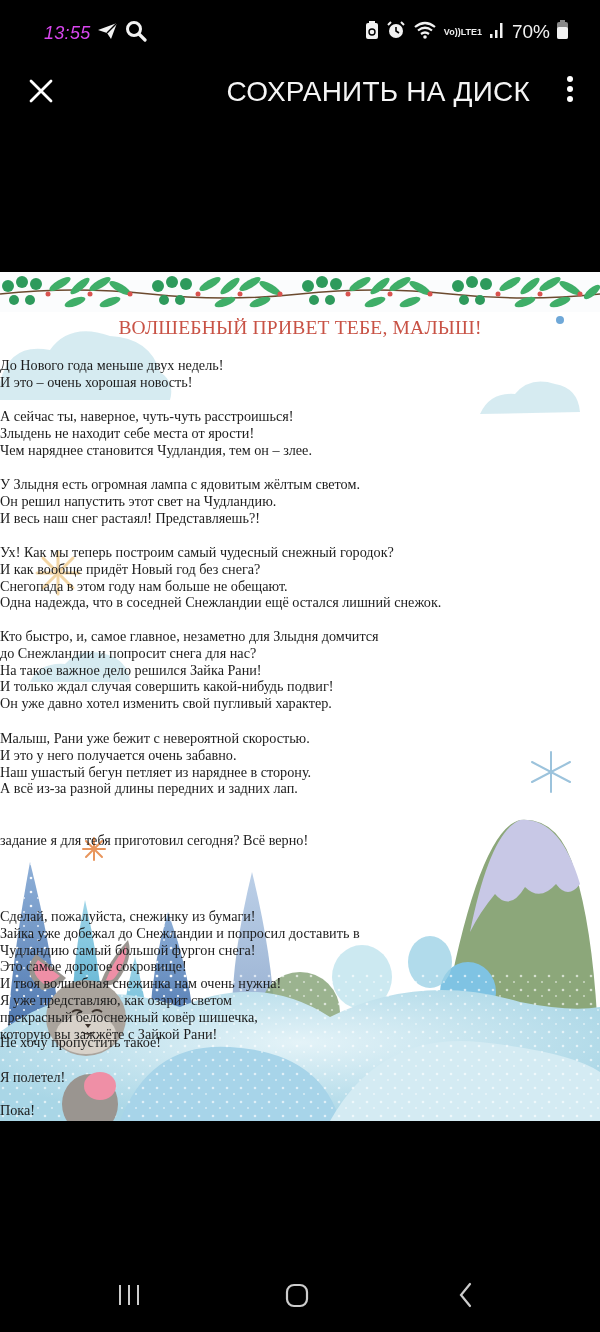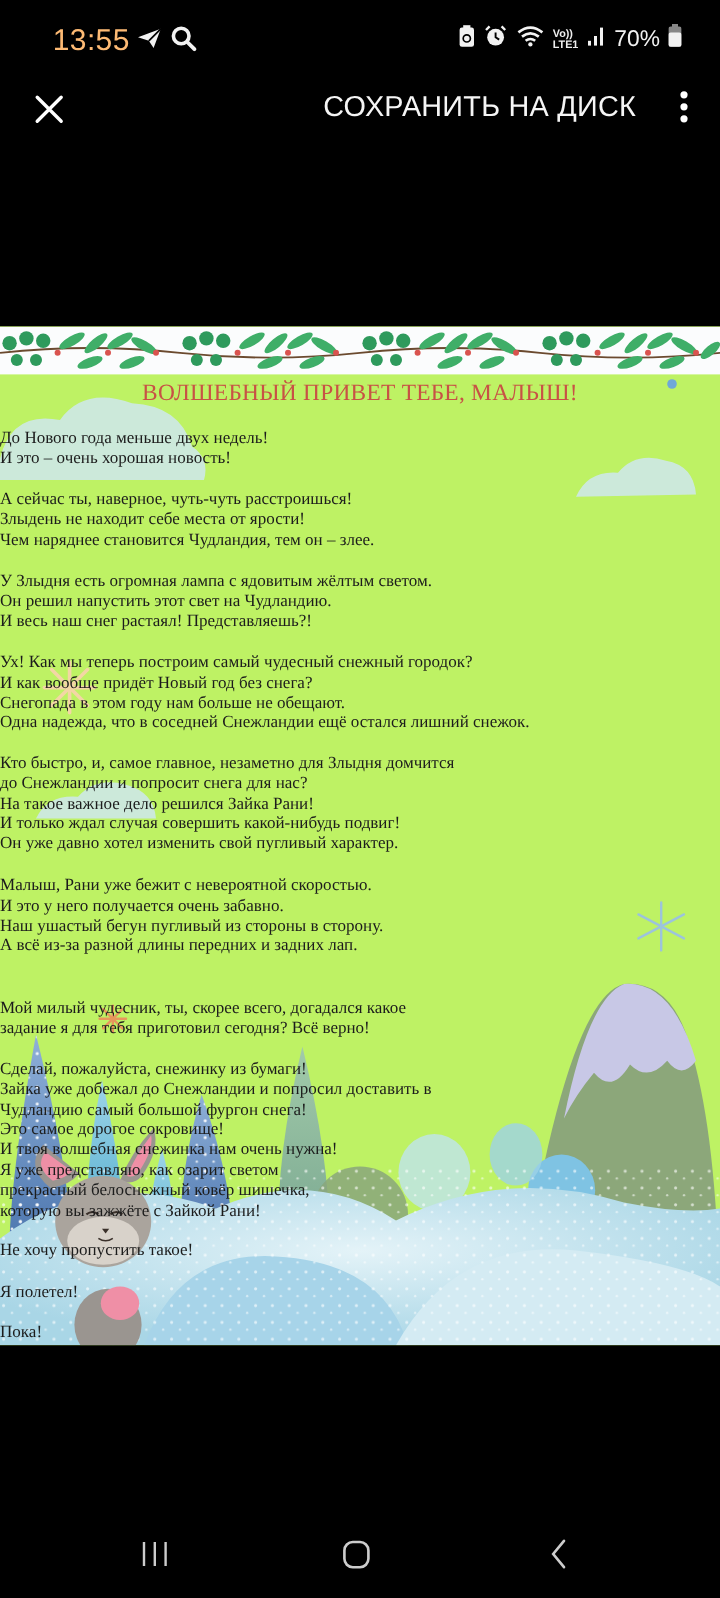--- a/index.html
+++ b/index.html
@@ -2,33 +2,33 @@
 <html><head>
   <meta charset="utf-8">
   <style>
     * { box-sizing: border-box; margin: 0; padding: 0; }
     html, body { width: 600px; height: 1332px; background: #000; overflow: hidden; }
     body { position: relative; font-family: "Liberation Sans", sans-serif; color: #fff; }
 
     
     .status-bar { position: absolute; top: 0; left: 0; width: 600px; height: 66px; }
     .status-left { position: absolute; left: 44px; top: 20px; display: flex; align-items: center; gap: 6px; }
-    .status-time { font-size: 25px; color: #fdba74; letter-spacing: 0.3px; }
+    .status-time { font-size: 18px; color: #d946ef; letter-spacing: 0.3px; font-style: italic; }
     .status-right { position: absolute; right: 32px; top: 20px; display: flex; align-items: center; gap: 7px; }
     .status-battery-pct { font-size: 19px; color: #f2f2f2; }
-    .volte { display: flex; flex-direction: column; line-height: 9px; font-size: 9px; color: #eee; font-weight: bold; }
+    .volte { display: flex; flex-direction: row; line-height: 9px; font-size: 9px; color: #eee; font-weight: bold; }
 
     
     .app-bar { position: absolute; top: 66px; left: 0; width: 600px; height: 48px; }
     .close-btn { position: absolute; left: 28px; top: 12px; width: 26px; height: 26px; cursor: pointer; }
-    .save-btn { position: absolute; right: 70px; top: 10px; font-size: 24px; color: #f5f5f5; letter-spacing: 0.2px; cursor: pointer; }
+    .save-btn { position: absolute; right: 70px; top: 10px; font-size: 28px; color: #f5f5f5; letter-spacing: 0.2px; cursor: pointer; }
     .more-btn { position: absolute; right: 24px; top: 8px; width: 12px; height: 30px; cursor: pointer; }
 
     
-    .viewer { position: absolute; top: 272px; left: 0; width: 600px; height: 849px; background: #bef264; overflow: hidden; }
+    .viewer { position: absolute; top: 272px; left: 0; width: 600px; height: 849px; background: #ffffff; overflow: hidden; }
     .bg-svg { position: absolute; top: 0; left: 0; }
     .letter { position: absolute; top: 0; left: 0; width: 600px; height: 849px; font-family: "DejaVu Serif", "Liberation Serif", serif; color: #1c1c1c; text-align: center; }
     .title { position: absolute; top: 45px; width: 100%; text-align: center; color: #c85245; font-family: "Liberation Serif", serif; font-size: 19.5px; letter-spacing: 0.2px; }
     .para { position: absolute; width: 100%; text-align: left; font-family: "Liberation Serif", serif; font-size: 14.2px; line-height: 16.8px; }
     .para div { white-space: nowrap; }
 
     
     .nav-bar { position: absolute; top: 1262px; left: 0; width: 600px; height: 70px; }
     .nav-btn { position: absolute; top: 20px; cursor: pointer; }
   </style>
@@ -293,28 +293,27 @@
     <div class="para" style="top:356px">
       <div>Кто быстро, и, самое главное, незаметно для Злыдня домчится</div>
       <div>до Снежландии и попросит снега для нас?</div>
       <div>На такое важное дело решился Зайка Рани!</div>
       <div>И только ждал случая совершить какой-нибудь подвиг!</div>
       <div>Он уже давно хотел изменить свой пугливый характер.</div>
     </div>
     <div class="para" style="top:458px">
       <div>Малыш, Рани  уже бежит с невероятной скоростью.</div>
       <div>И это у него получается очень забавно.</div>
-      <div>Наш ушастый бегун пугливый из стороны в сторону.</div>
+      <div>Наш ушастый бегун петляет из наряднее в сторону.</div>
       <div>А всё из-за разной длины передних и задних лап.</div>
     </div>
     <div class="para" style="top:560px">
-      <div>Мой милый чудесник, ты, скорее всего, догадался какое</div>
       <div>задание я для тебя приготовил сегодня? Всё верно!</div>
     </div>
-    <div class="para" style="top:611px">
+    <div class="para" style="top:636px">
       <div>Сделай, пожалуйста, снежинку из бумаги!</div>
       <div>Зайка уже добежал до Снежландии и попросил доставить в</div>
       <div>Чудландию самый большой фургон снега!</div>
       <div>Это самое дорогое сокровище!</div>
       <div>И твоя волшебная снежинка нам очень нужна!</div>
       <div>Я уже представляю, как озарит светом</div>
       <div>прекрасный белоснежный ковёр шишечка,</div>
       <div>которую вы зажжёте с Зайкой Рани!</div>
     </div>
     <div class="para" style="top:762px">

